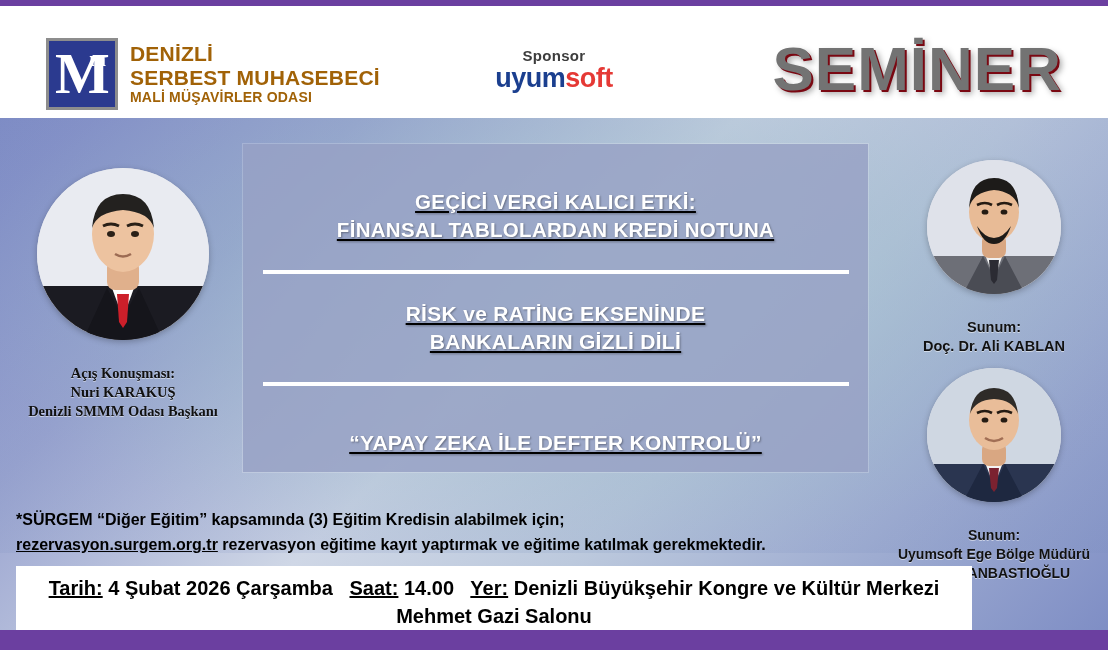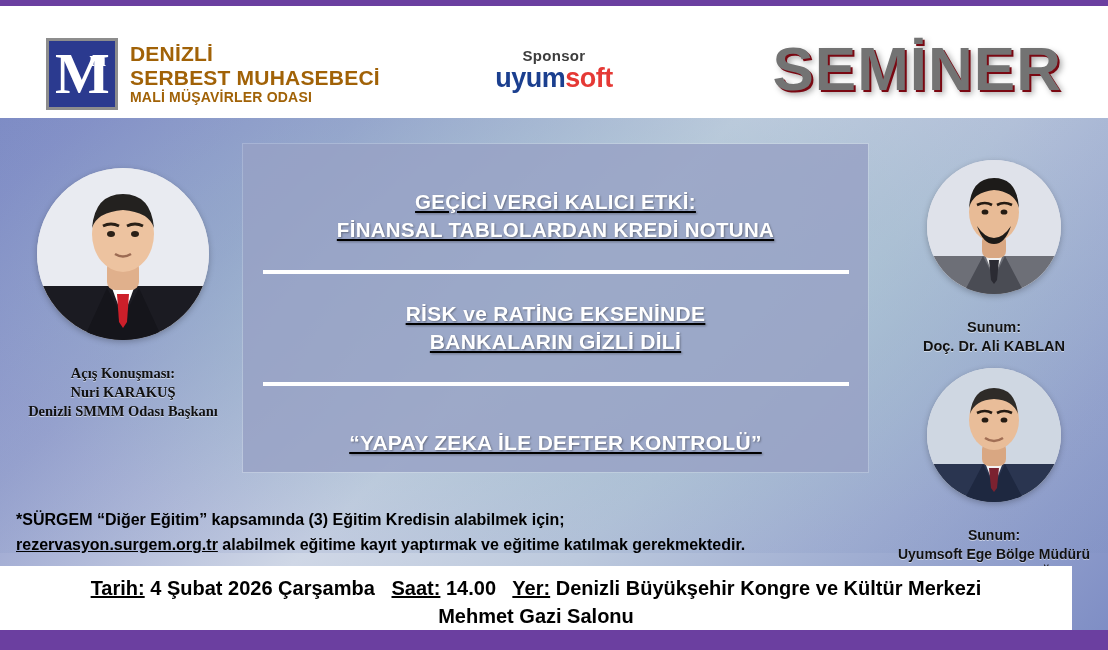--- a/index.html
+++ b/index.html
@@ -233,23 +233,23 @@
     font-weight: bold;
     font-size: 16px;
     line-height: 25px;
     margin-top: 24px;
   }
   .note .u { text-decoration: underline; }
 
   
   .bottom-bar {
     position: absolute;
-    left: 0;
+    left: 16px;
     top: 566px;
-    width: 1072px;
+    width: 956px;
     height: 64px;
     background: #ffffff;
   }
   .bottom-inner {
     text-align: center;
     padding-top: 8px;
     font-size: 20px;
     font-weight: bold;
     color: #000000;
     line-height: 28px;
@@ -379,21 +379,21 @@
     </div>
     <div class="caption small">
       <div>Sunum:</div>
       <div>Uyumsoft Ege Bölge Müdürü</div>
       <div>Murat YANBASTIOĞLU</div>
     </div>
   </div>
 
   <div class="note">
     <div>*SÜRGEM “Diğer Eğitim” kapsamında (3) Eğitim Kredisin alabilmek için;</div>
-    <div><span class="u">rezervasyon.surgem.org.tr</span><span> alabilmek eğitime kayıt yaptırmak ve eğitime katılmak gerekmektedir.</span></div>
+    <div><span class="u">rezervasyon.surgem.org.tr</span><span> rezervasyon eğitime kayıt yaptırmak ve eğitime katılmak gerekmektedir.</span></div>
   </div>
 
   <div class="bottom-bar">
     <div class="bottom-inner">
       <span class="u">Tarih:</span>
       <span>4 Şubat 2026 Çarşamba</span>
       &nbsp;
       <span class="u">Saat:</span>
       <span>14.00</span>
       &nbsp;

